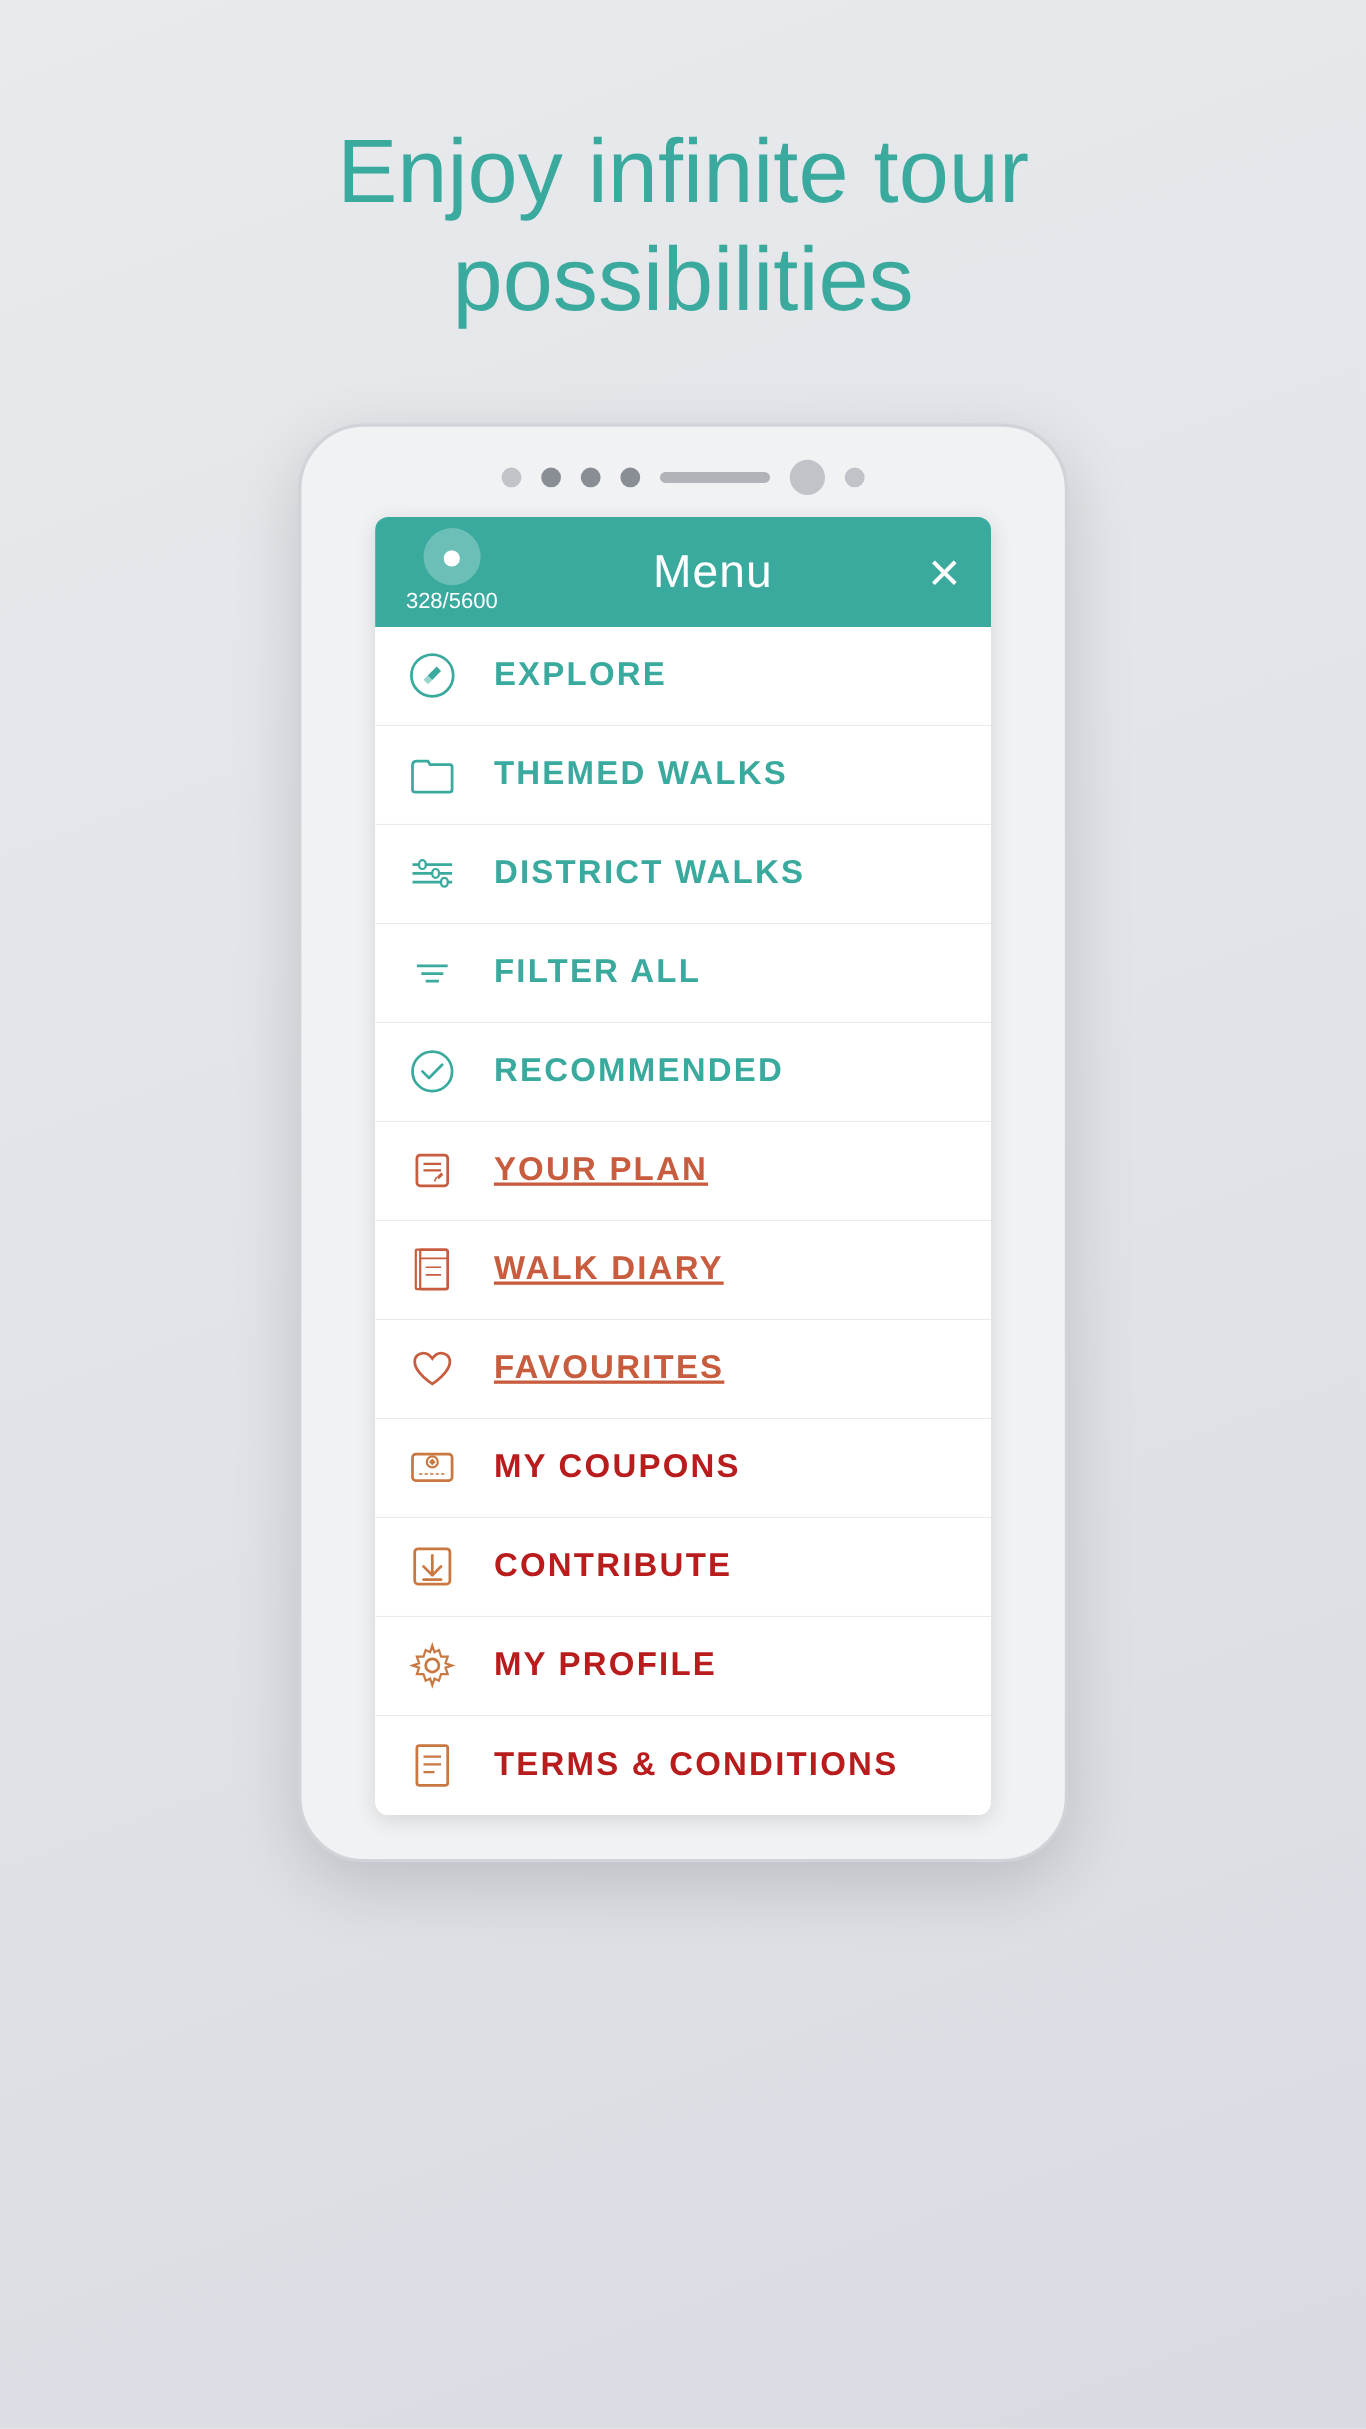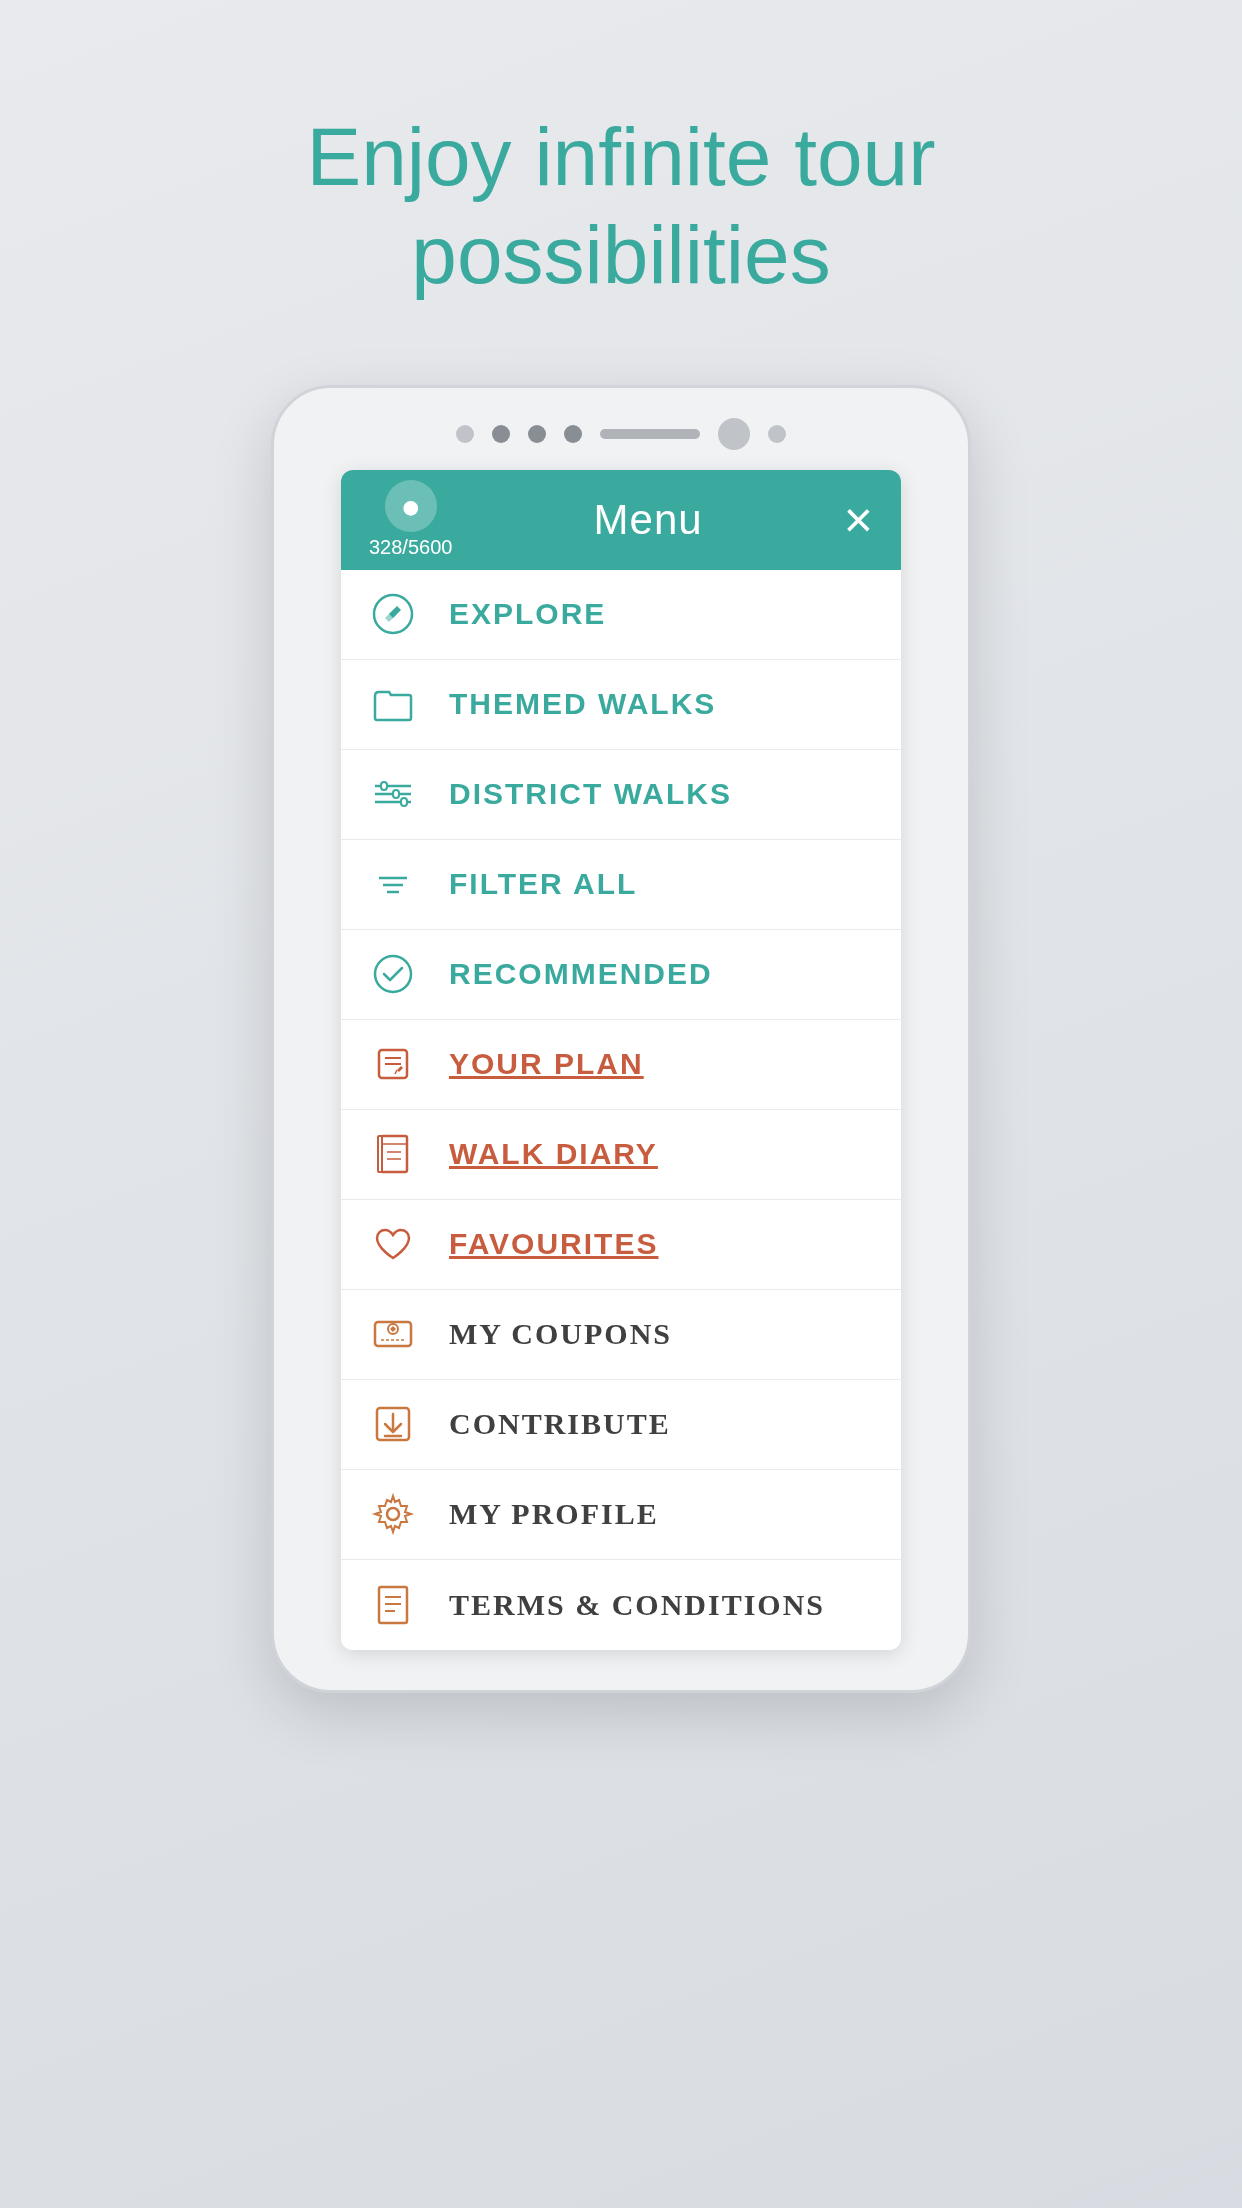--- a/index.html
+++ b/index.html
@@ -168,21 +168,21 @@
     }
 
     .item-label {
       font-size: 30px;
       font-weight: 700;
       letter-spacing: 2px;
     }
 
     .teal { color: #3aaa9e; }
     .coral { color: #c75c3e; text-decoration: underline; }
-    .orange { color: #404040; font-family: Liberation Serif, serif; }
+    .orange { color: #b91c1c; }
   </style>
 </head>
 <body>
 
 <div class="tagline">
   <span>Enjoy infinite tour</span><br>
   <span>possibilities</span>
 </div>
 
 <div class="phone-wrapper">

